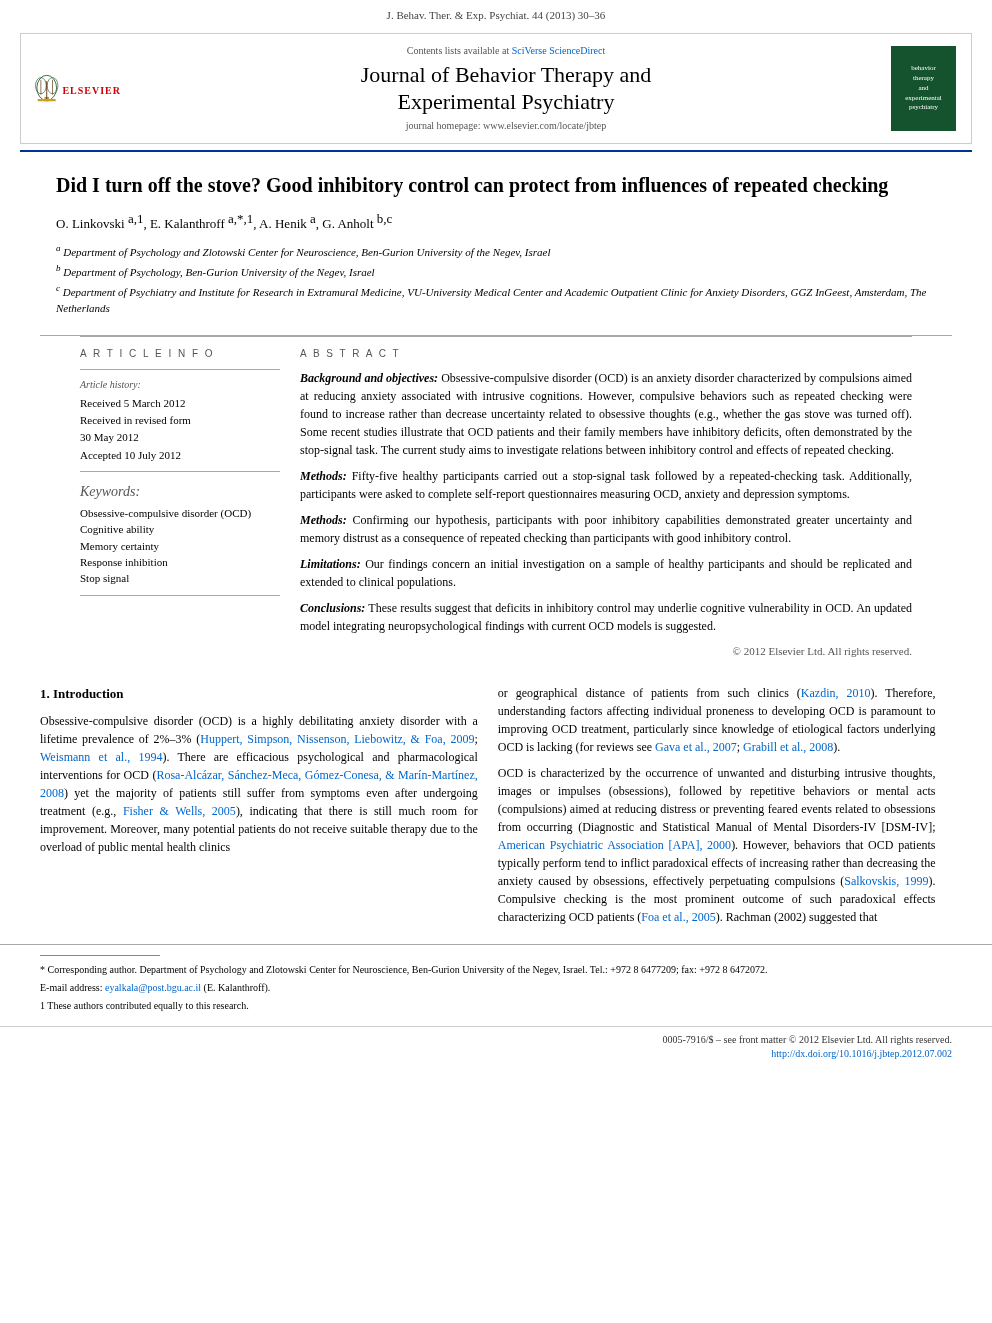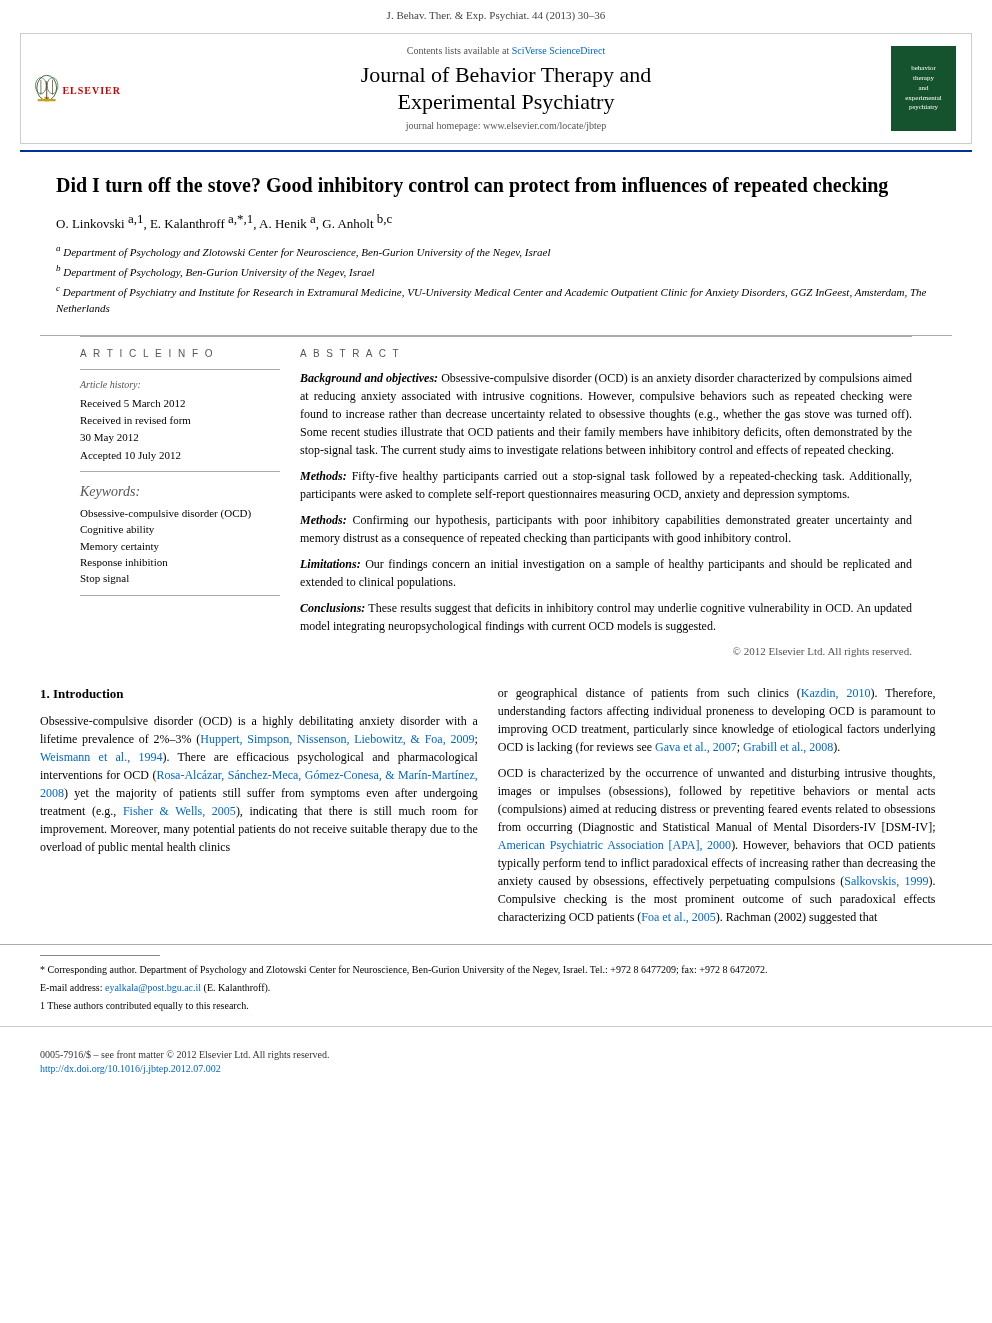--- a/index.html
+++ b/index.html
@@ -285,24 +285,25 @@
       border: none;
       border-top: 1px solid #888;
       margin-bottom: 6px;
     }
 
     .footnote-item {
       margin-bottom: 3px;
     }
 
     .bottom-bar {
-      padding: 21px 40px;
+      padding: 6px 40px;
       font-size: 10px;
       color: #333;
       border-top: 1px solid #ccc;
+      text-align: right;
     }
 
     .doi-link {
       color: #0066cc;
     }
 
     
     .left-divider {
       border: none;
       border-top: 1px solid #aaa;

